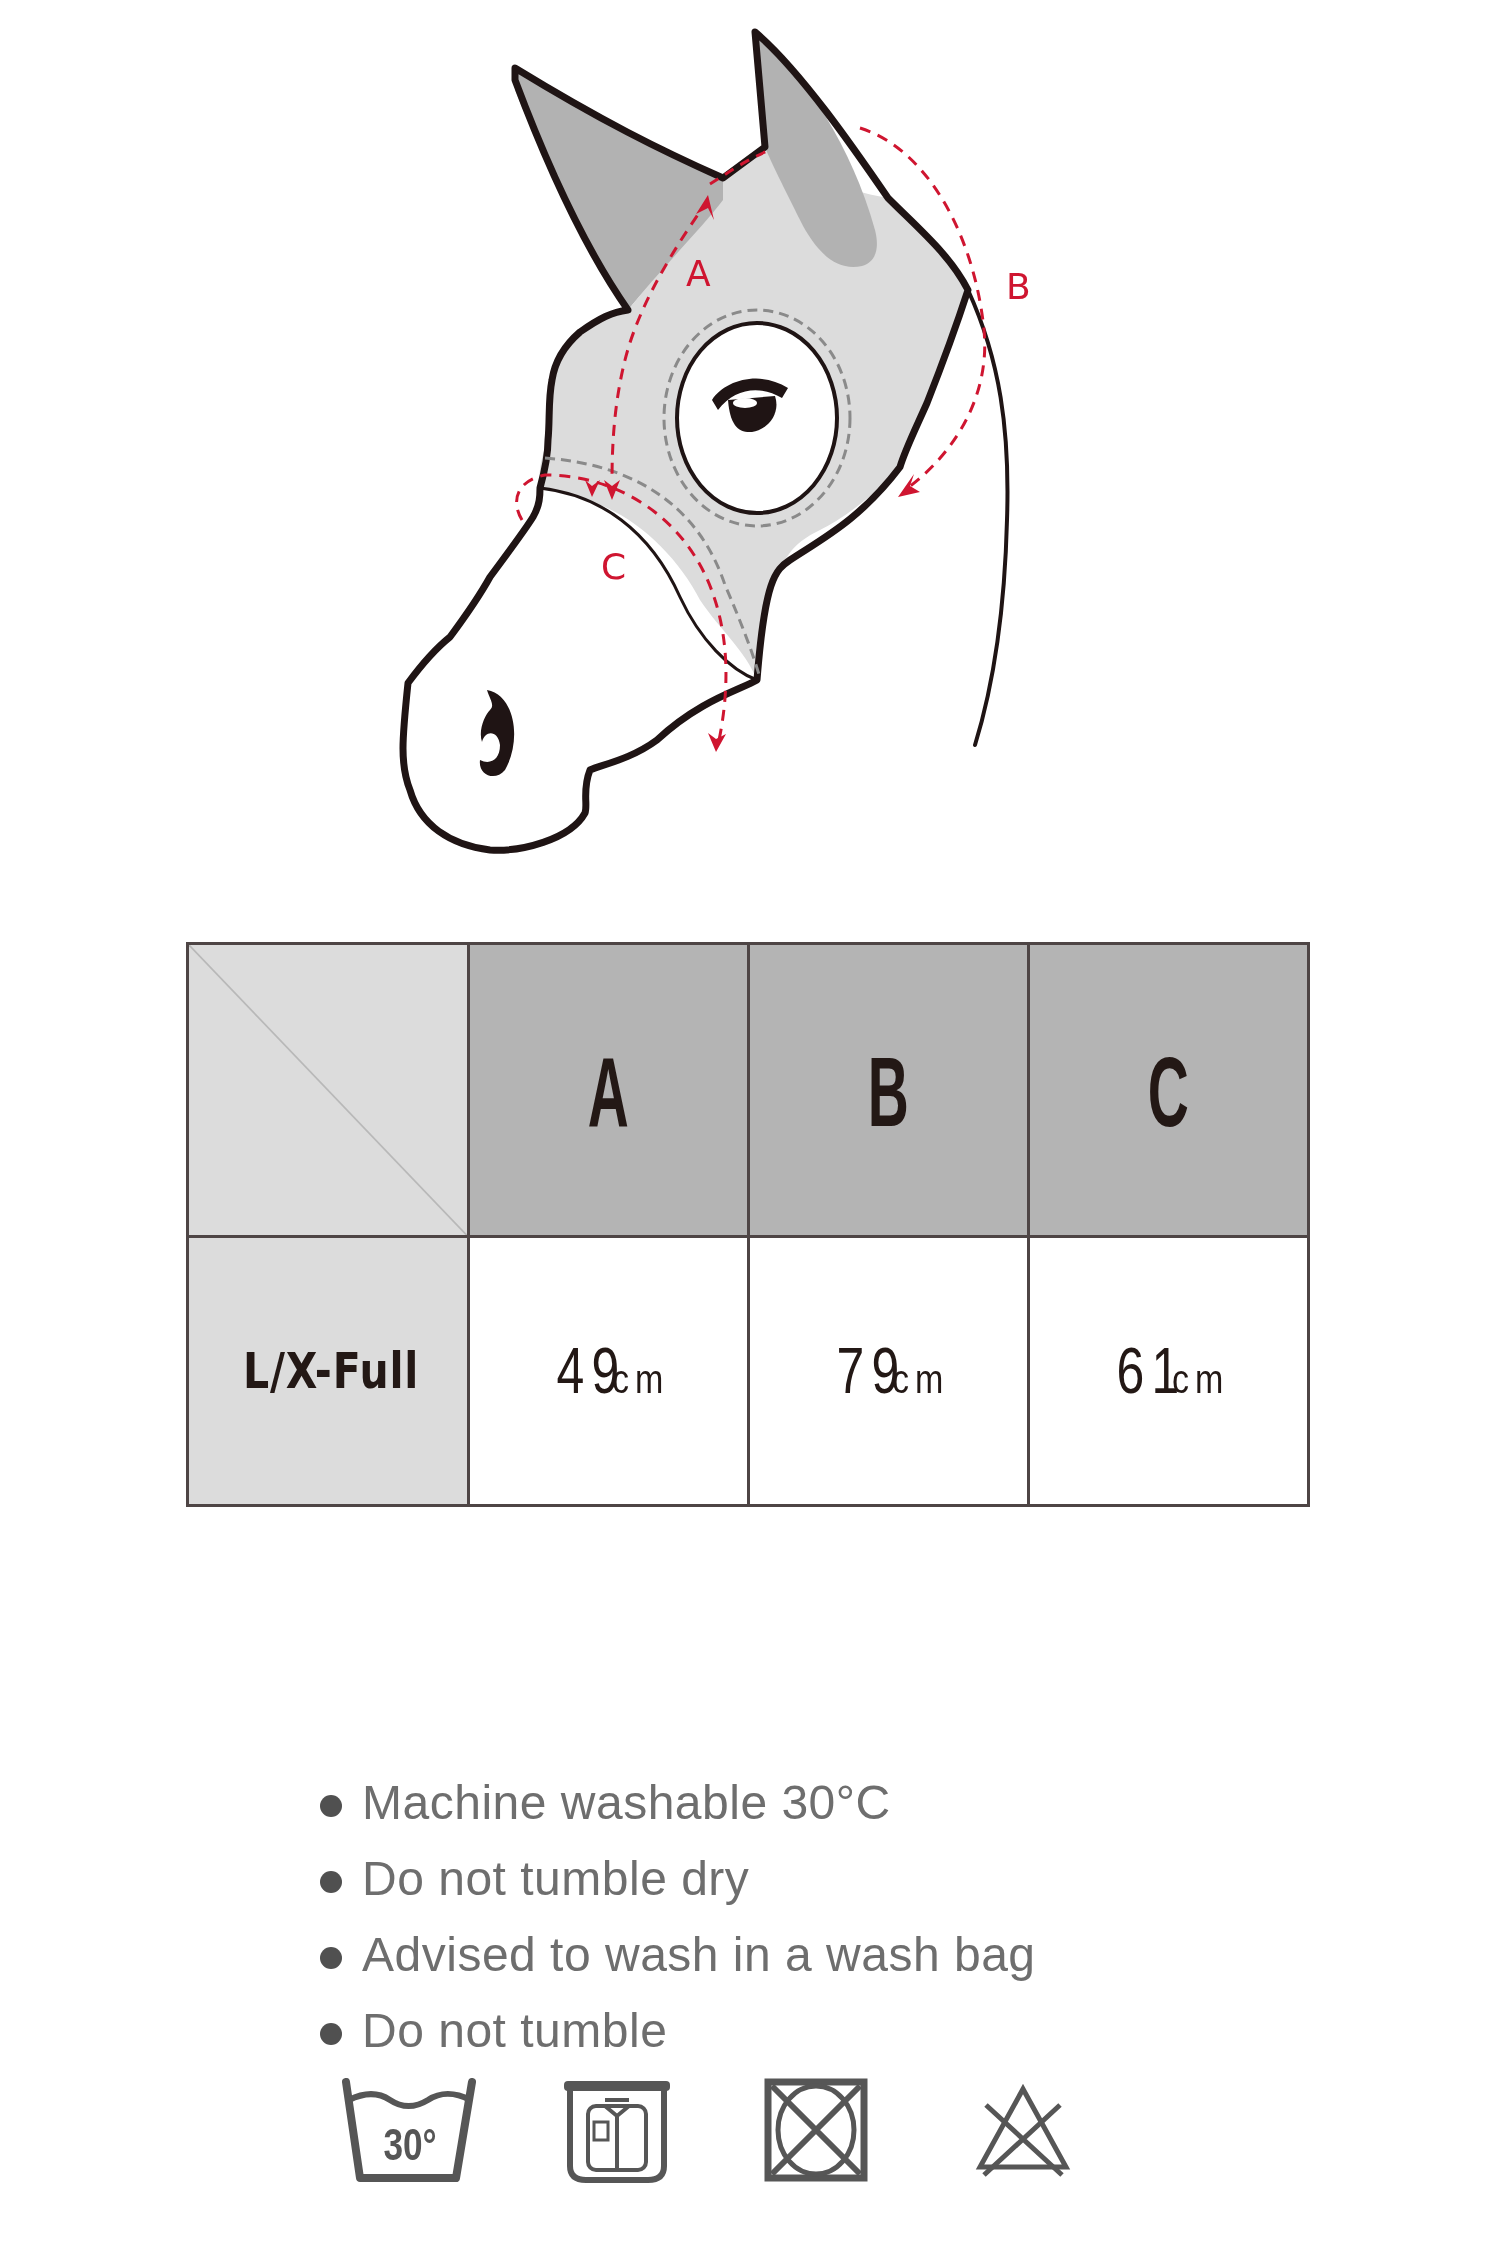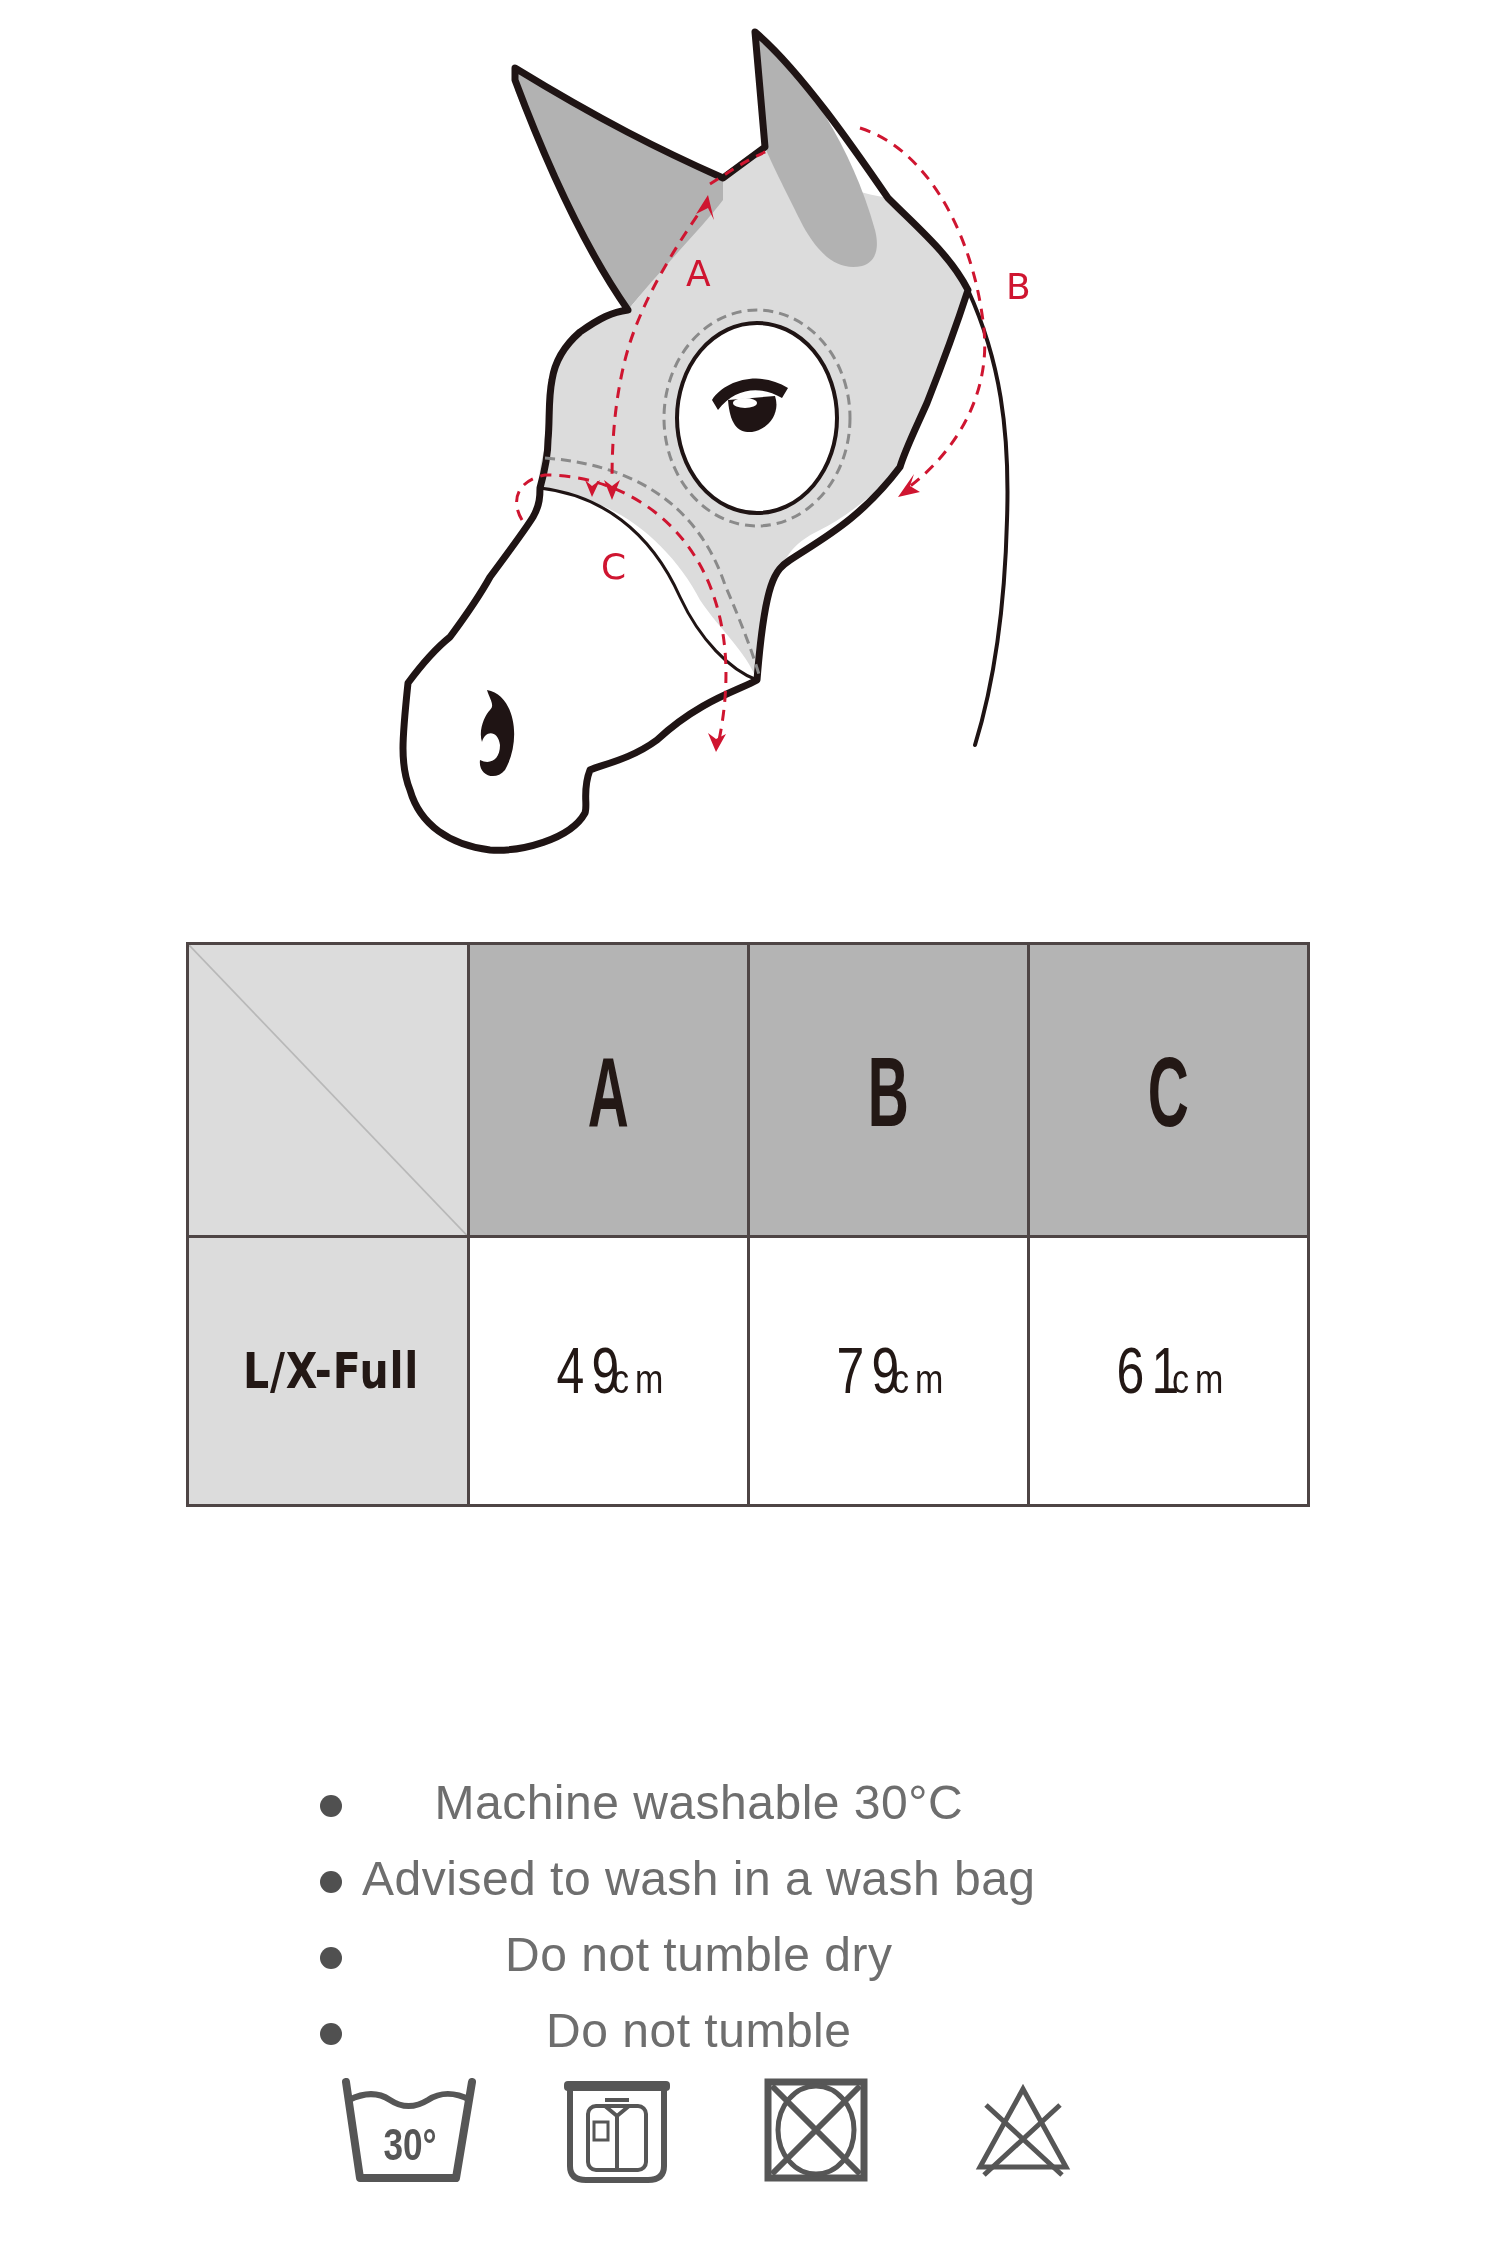--- a/index.html
+++ b/index.html
@@ -26,21 +26,21 @@
   .row-head span { display: inline-block; font-family: "DejaVu Sans", sans-serif; font-weight: bold;
                    font-size: 50px; color: #231815; transform: scaleX(0.82); transform-origin: left center;
                    margin-left: 54px; letter-spacing: 1px; }
   .cell { background: #ffffff; text-decoration: underline; }
   .cell .num { display: inline-block; font-family: "Liberation Sans", sans-serif; font-size: 64px;
                color: #231815; letter-spacing: 9px; transform: scaleX(0.78); transform-origin: right bottom; }
   .cell .unit { display: inline-block; font-family: "Liberation Sans", sans-serif; font-size: 40px;
                 color: #231815; letter-spacing: 7px; transform: scaleX(0.85); transform-origin: left bottom;
                 margin-left: -14px; }
 
-  .care-list { position: absolute; left: 320px; top: 1765px; margin: 0; padding: 0; list-style: none; text-align: center; }
+  .care-list { position: absolute; left: 320px; top: 1765px; margin: 0; padding: 0; list-style: none; }
   .care-list li { position: relative; height: 76px; line-height: 76px; padding-left: 42px;
                   font-family: "Liberation Sans", sans-serif; font-size: 48px; color: #6e6e6e;
                   white-space: nowrap; letter-spacing: 0.5px; }
   .care-list li .bullet { position: absolute; left: 0; top: 30px; width: 22px; height: 22px;
                           border-radius: 50%; background: #505050; }
   .care-icon { position: absolute; pointer-events: auto; }
 </style>
 </head>
 <body>
 
@@ -125,22 +125,22 @@
     <td class="row-head"><span>L/X-Full</span></td>
     <td class="cell"><span class="num">49</span><span class="unit">cm</span></td>
     <td class="cell"><span class="num">79</span><span class="unit">cm</span></td>
     <td class="cell"><span class="num">61</span><span class="unit">cm</span></td>
   </tr>
 </tbody>
   </table>
 
 <ul class="care-list">
   <li><span class="bullet"></span><span>Machine washable 30°C</span></li>
+  <li><span class="bullet"></span><span>Do not tumble dry</span></li>
   <li><span class="bullet"></span><span>Advised to wash in a wash bag</span></li>
-  <li><span class="bullet"></span><span>Do not tumble dry</span></li>
   <li><span class="bullet"></span><span>Do not tumble</span></li>
 </ul>
 
 <svg class="care-icon" style="left:340px; top:2078px; width:140px; height:106px;" viewBox="0 0 140 106">
   <path d="M6 4 L 20 100 L 116 100 L 132 4" fill="none" stroke="#565656" stroke-width="8" stroke-linejoin="round" stroke-linecap="round"></path>
   <path d="M9 22 C 25 14, 38 14, 50 22 C 62 30, 75 30, 88 22 C 100 14, 115 14, 130 22" fill="none" stroke="#565656" stroke-width="6"></path>
   <text x="70" y="82" text-anchor="middle" font-family="Liberation Sans, sans-serif" font-weight="bold" font-size="44" fill="#565656" transform="translate(70 0) scale(0.8 1) translate(-70 0)">30°</text>
 </svg>
 
 <svg class="care-icon" style="left:560px; top:2078px; width:114px; height:106px;" viewBox="0 0 114 106">

